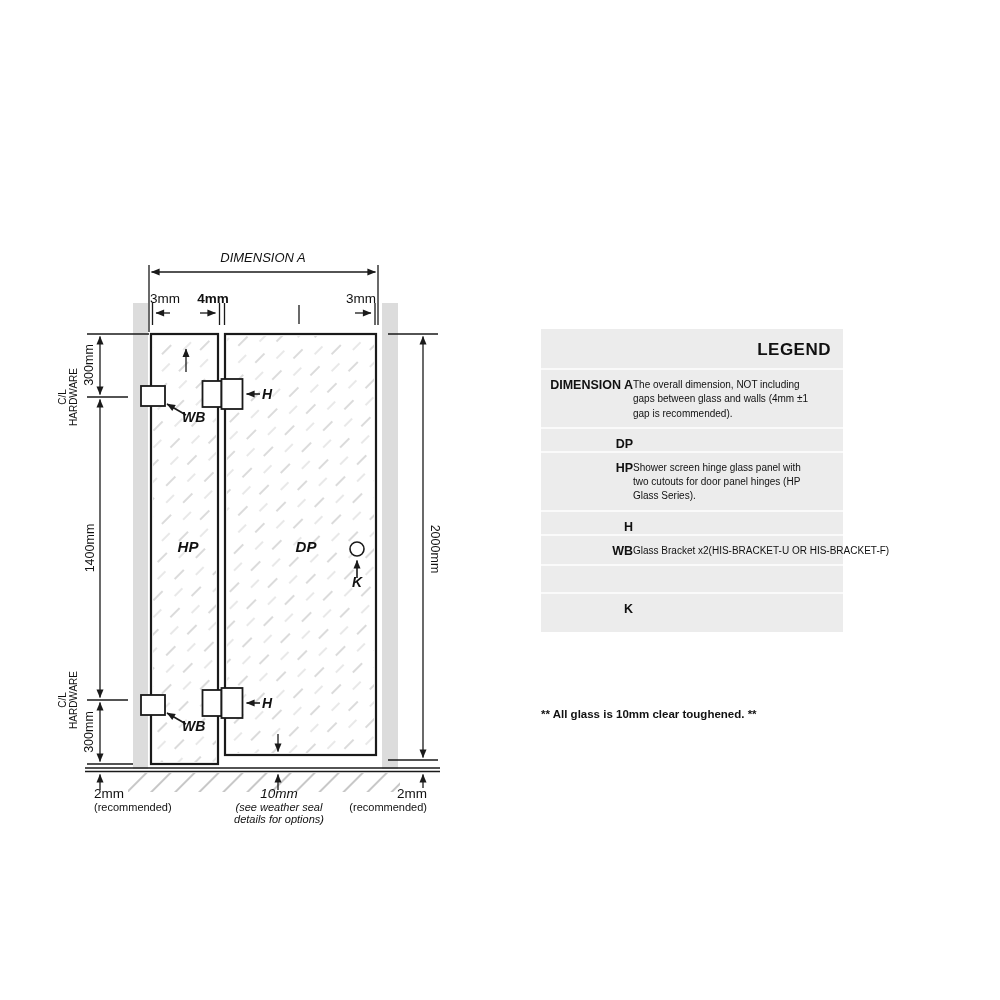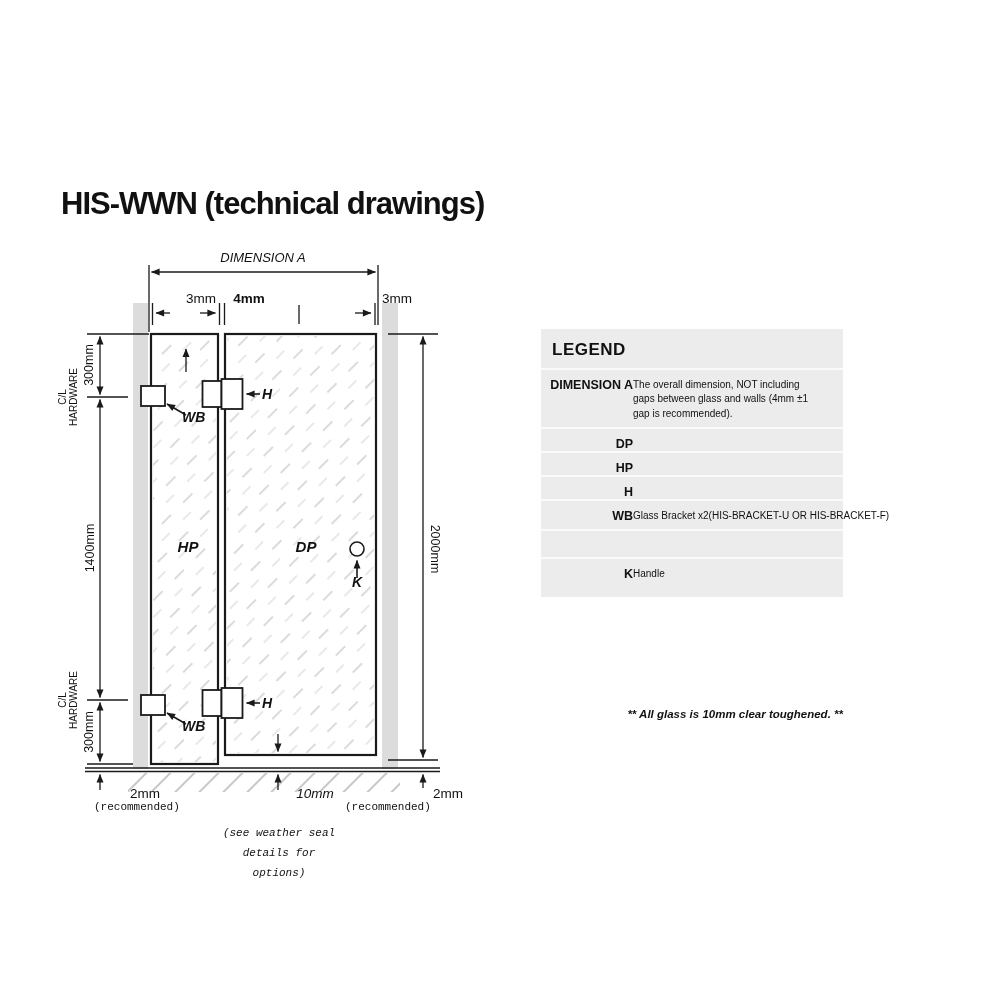--- a/index.html
+++ b/index.html
@@ -1,44 +1,44 @@
 <!DOCTYPE html>
 <html><head>
 <meta charset="utf-8">
 <style>
   html,body{margin:0;padding:0;background:#fff;}
   #canvas{position:relative;width:1000px;height:1000px;background:#fff;overflow:hidden;
           font-family:"Liberation Sans","DejaVu Sans",sans-serif;color:#111;}
   #drawing-svg{position:absolute;left:0;top:0;}
   .lbl{position:absolute;white-space:nowrap;color:#111;}
   .t-title{font-size:31px;font-weight:700;letter-spacing:-1px;}
-  .t-dim{font-size:13.5px;padding-left:36px;}
+  .t-dim{font-size:13.5px;}
   .t-dimA{font-size:13px;font-style:italic;}
-  .t-small{font-size:11px;font-family:Liberation Mono, monospace;}
+  .t-small{font-size:11px;}
   .t-panel{font-size:15px;font-weight:700;font-style:italic;}
   .t-hw{font-size:14px;font-weight:700;font-style:italic;}
   .rotccw{transform:rotate(-90deg);transform-origin:center;text-align:center;font-size:12.5px;}
   .rotcw{transform:rotate(90deg);transform-origin:center;text-align:center;font-size:12.5px;}
   .t-cl{font-size:10px;line-height:11px;letter-spacing:0;}
   .center{text-align:center;}
   .right{text-align:right;}
   .wrap{white-space:normal;}
   
   #legend{position:absolute;left:541px;top:329px;width:302px;background:#ececec;}
   #legend .hdr{font-size:17px;font-weight:700;letter-spacing:.5px;padding:11px 12px 8px 11px;
-               border-bottom:2px solid #fafafa;}
+               border-bottom:2px solid #fafafa;text-align:right;}
   .lrow{display:flex;border-bottom:2px solid #fafafa;}
   .lrow:last-child{border-bottom:none;}
   .lrow .lab{width:92px;flex:0 0 92px;text-align:right;font-weight:700;font-size:12.5px;padding-top:8px;}
   .lrow .txt{width:178px;font-size:10px;line-height:14.3px;padding:8px 0 6px 0;}
   .lrow.nowrap .txt{white-space:nowrap;overflow:visible;width:auto;}
   .lrow.empty{height:26px;}
   .lrow.r-k{min-height:38px;}
-  #legend-footnote{position:absolute;left:541px;top:708px;width:302px;text-align:right;
-                   font-size:11.5px;font-style:italic;font-weight:700;}
+  #legend-footnote{position:absolute;left:541px;top:708px;width:302px;text-align:left;
+                   font-size:11.5px;font-weight:700;}
 </style>
 </head>
 <body>
 
 <div id="canvas">
 
   <svg id="drawing-svg" width="1000" height="1000" viewBox="0 0 1000 1000">
     <defs>
       <marker id="arr" markerWidth="10" markerHeight="9" refX="8.6" refY="4" orient="auto-start-reverse" markerUnits="userSpaceOnUse">
         <path d="M0.5,0.5 L9,4 L0.5,7.5 Z" fill="#1a1a1a"></path>
@@ -116,21 +116,20 @@
 
     <g stroke="#1a1a1a" stroke-width="1.6" fill="none">
       <line x1="186" y1="415" x2="167" y2="404" marker-end="url(#arr)"></line>
       <line x1="260" y1="394" x2="246.5" y2="394" marker-end="url(#arr)"></line>
       <line x1="186" y1="724" x2="167" y2="713" marker-end="url(#arr)"></line>
       <line x1="260" y1="703" x2="246.5" y2="703" marker-end="url(#arr)"></line>
       <line x1="357" y1="578" x2="357" y2="560.5" marker-end="url(#arr)"></line>
     </g>
   </svg>
 
-  <div class="lbl t-title" style="left:61px;top:186px;">HIS-WWN (technical drawings)</div>
 
   <div class="lbl t-dimA center" style="left:178px;top:250px;width:170px;">DIMENSION A</div>
 
   <div class="lbl t-dim" style="left:150px;top:291px;">3mm</div>
   <div class="lbl t-dim center" style="left:193px;top:291px;width:40px;font-weight:bold;">4mm</div>
   <div class="lbl t-dim" style="left:346px;top:291px;">3mm</div>
 
   <div class="lbl rotccw" style="left:63px;top:358px;width:52px;">300mm</div>
   <div class="lbl rotccw t-cl" style="left:34px;top:386px;width:68px;">
     <div>C/L</div>
@@ -150,49 +149,49 @@
   <div class="lbl t-hw" style="left:182px;top:409px;">WB</div>
   <div class="lbl t-hw" style="left:262px;top:386px;">H</div>
   <div class="lbl t-hw" style="left:182px;top:718px;">WB</div>
   <div class="lbl t-hw" style="left:262px;top:695px;">H</div>
   <div class="lbl t-hw center" style="left:349px;top:574px;width:16px;">K</div>
 
   <div class="lbl t-dim" style="left:94px;top:786px;">2mm</div>
   <div class="lbl t-small" style="left:94px;top:801px;">(recommended)</div>
 
   <div class="lbl t-dim center" style="left:229px;top:786px;width:100px;font-style:italic;">10mm</div>
-  <div class="lbl t-small center wrap" style="left:222px;top:801px;width:114px;font-style:italic;line-height:20px;margin-top:22px;">(see weather seal details for options)</div>
+  <div class="lbl t-small center wrap" style="left:222px;top:801px;width:114px;font-style:italic;line-height:12px;">(see weather seal details for options)</div>
 
   <div class="lbl t-dim right" style="left:357px;top:786px;width:70px;">2mm</div>
   <div class="lbl t-small right" style="left:345px;top:801px;width:82px;">(recommended)</div>
 
   <div id="legend">
     <div class="hdr">LEGEND</div>
 
     <div class="lrow">
       <div class="lab">DIMENSION A</div>
       <div class="txt">The overall dimension, NOT including gaps between glass and walls (4mm ±1 gap is recommended).</div>
     </div>
     <div class="lrow">
       <div class="lab">DP</div>
     </div>
     <div class="lrow">
       <div class="lab">HP</div>
+      <div class="txt">Shower screen hinge glass panel with two cutouts for door panel hinges (HP Glass Series).</div>
     </div>
     <div class="lrow">
       <div class="lab">H</div>
     </div>
     <div class="lrow nowrap">
       <div class="lab">WB</div>
       <div class="txt">Glass Bracket x2(HIS-BRACKET-U OR HIS-BRACKET-F)</div>
     </div>
     <div class="lrow empty">
       <div class="lab"></div>
       <div class="txt"></div>
     </div>
     <div class="lrow r-k">
       <div class="lab">K</div>
-      <div class="txt">Handle</div>
     </div>
   </div>
   <div id="legend-footnote">** All glass is 10mm clear toughened. **</div>
 
 </div>
 
 </body></html>

